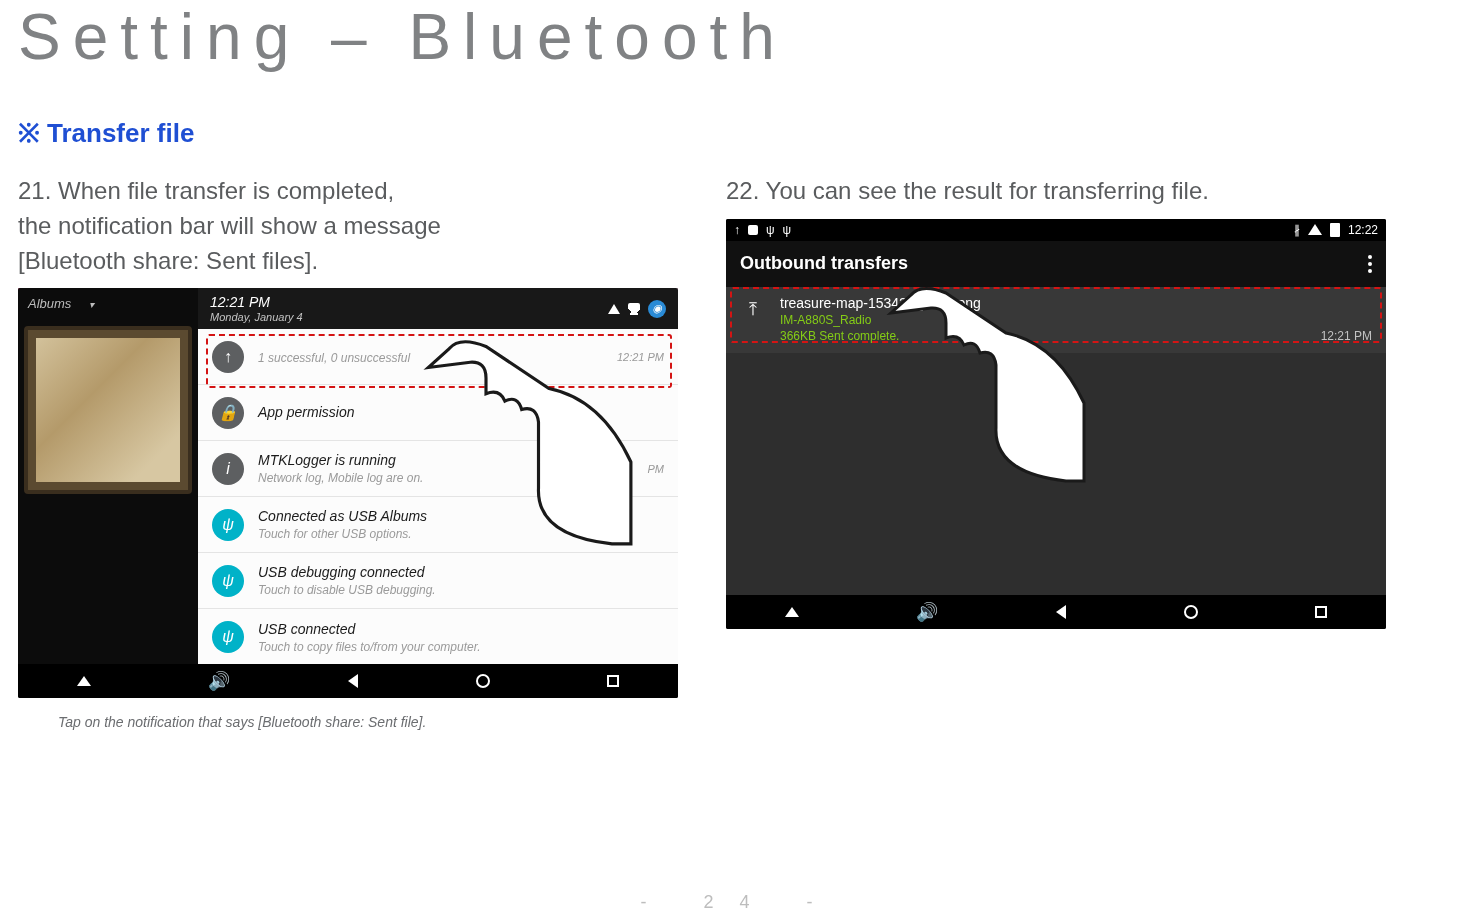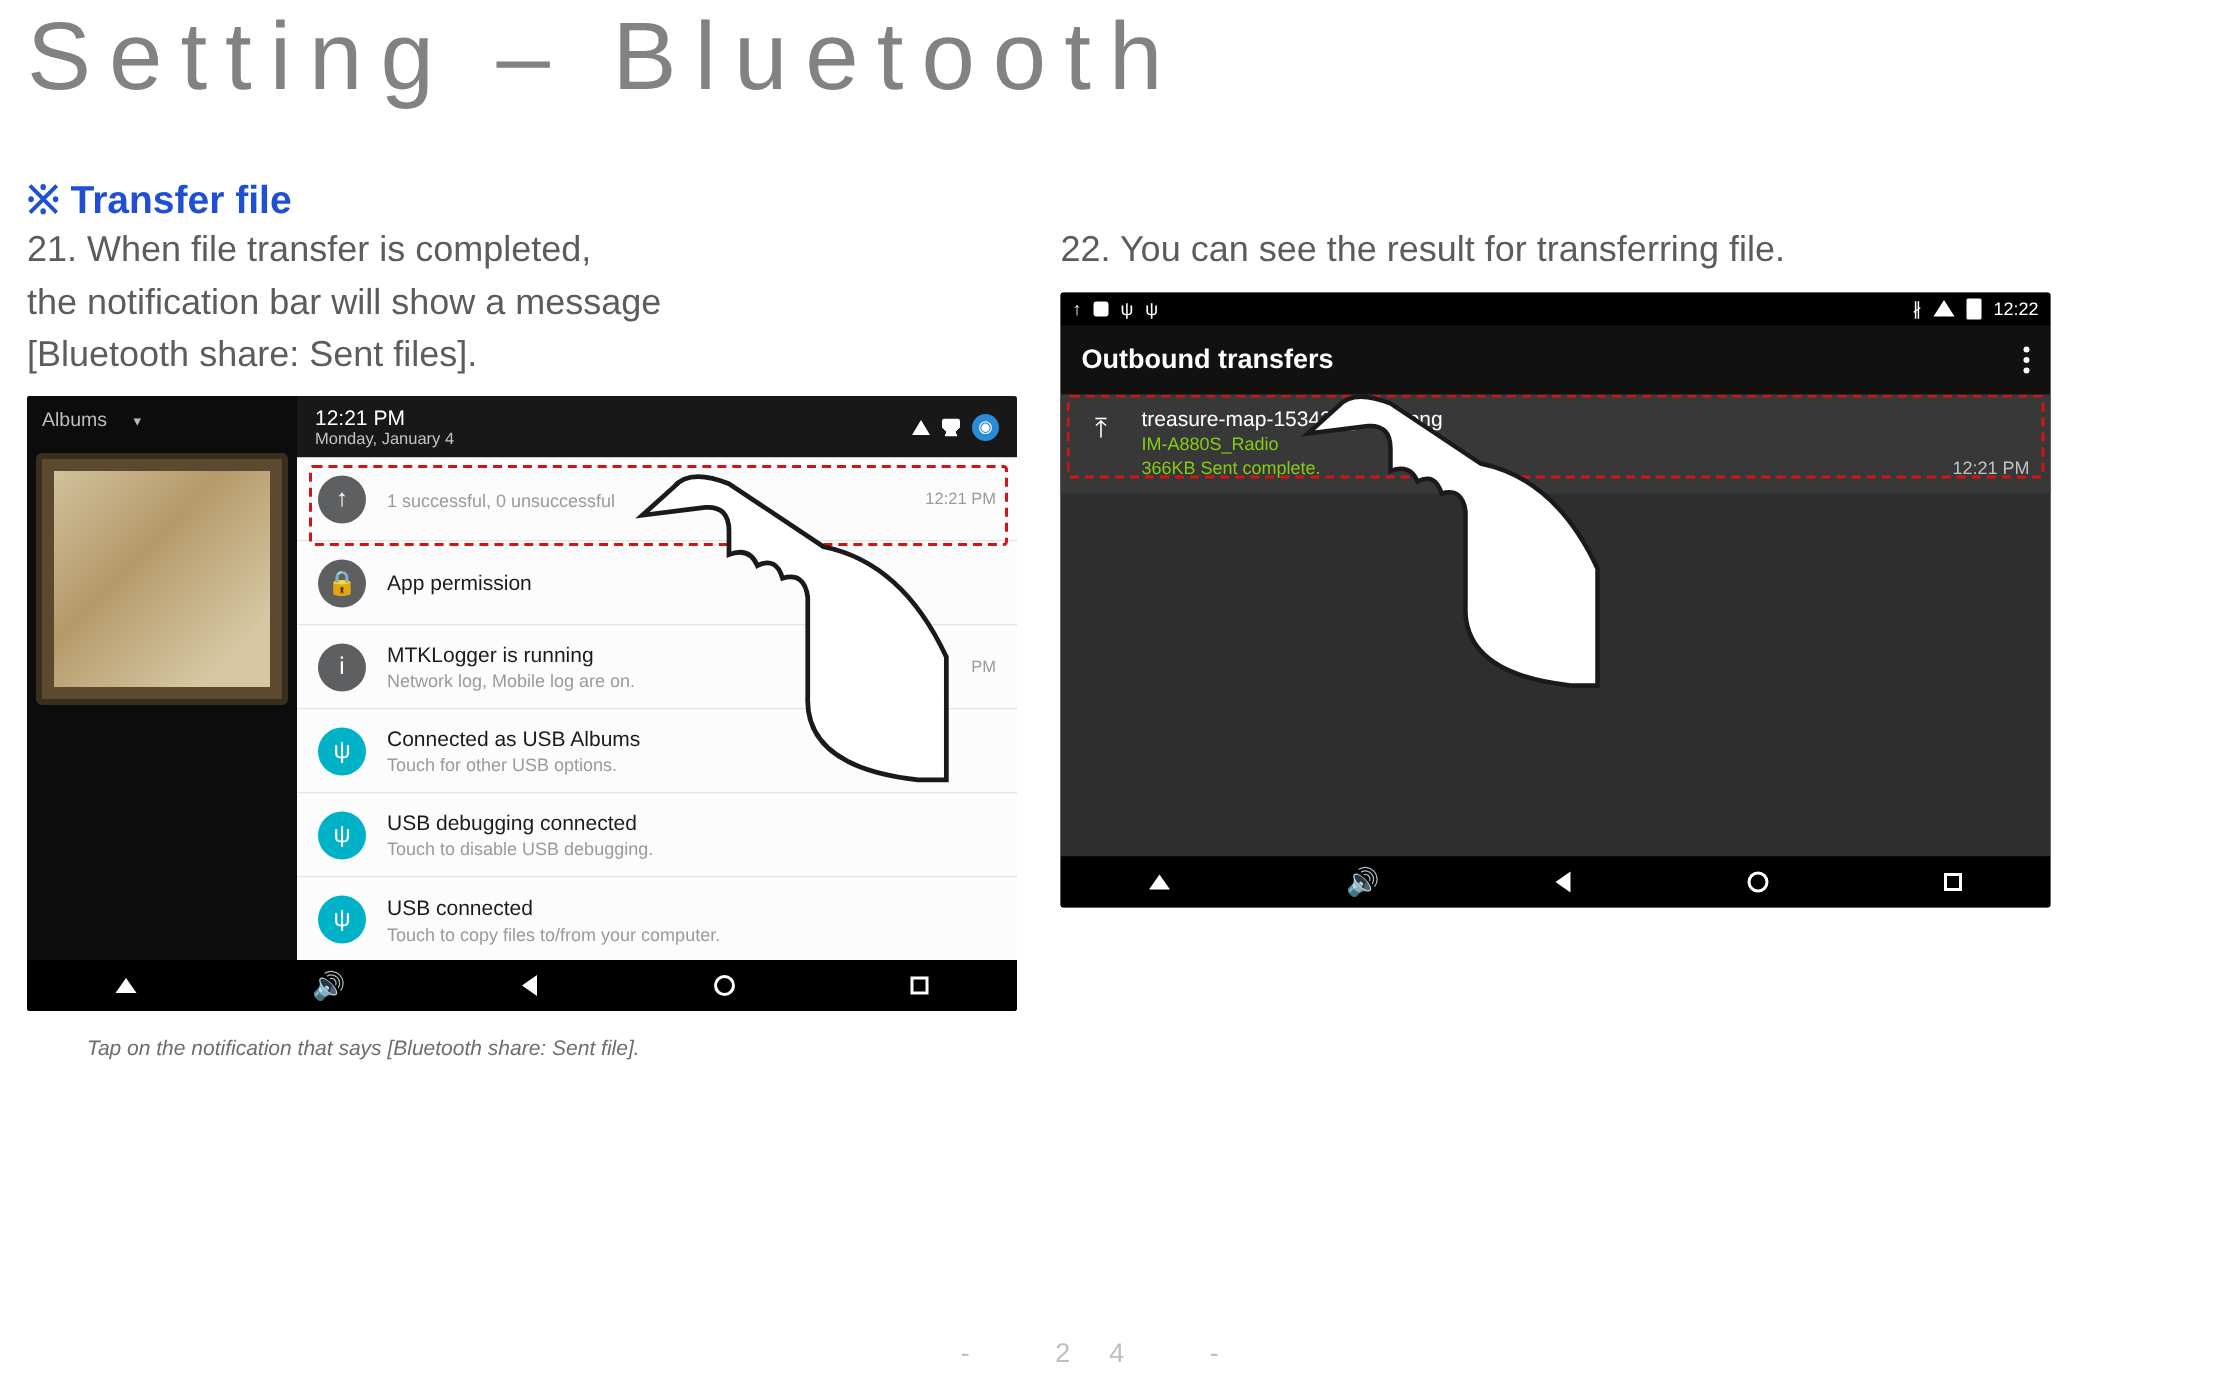--- a/index.html
+++ b/index.html
@@ -26,22 +26,23 @@
     letter-spacing:12px;
     font-weight:300;
     color:#808284;
     margin:0 0 40px 0;
     font-family:"Eurostile","Segoe UI",Arial,sans-serif;
   }
   .section-tag{
     color:var(--accent);
     font-size:26px;
     font-weight:600;
-  }
-  .columns{ display:flex; gap:29px; }
+    margin-bottom:24px;
+  }
+  .columns{ display:flex; gap:48px; }
   .col{ flex:0 0 660px; }
   .col.right{ flex:0 0 690px; }
   .step-text{
     font-size:24px;
     color:#5a5c5e;
     line-height:1.45;
     margin-bottom:10px;
   }
   .caption{
     font-size:14px;
@@ -66,20 +67,21 @@
     border-radius:2px;
     overflow:hidden;
     width:660px;
   }
   .shot.left{ height:410px; margin-top:6px; }
 
   .backdrop{
     position:absolute; inset:0 0 34px 0;
     background:#be185d;
     display:flex;
+    font-style:italic;
   }
   .albums{
     width:180px; height:100%;
     background:#0c0c0c;
     color:#bcbcbc;
     font-size:13px;
     padding:8px 10px;
     position:relative;
   }
   .albums .drop{color:#bcbcbc;margin-left:14px;font-size:10px}

